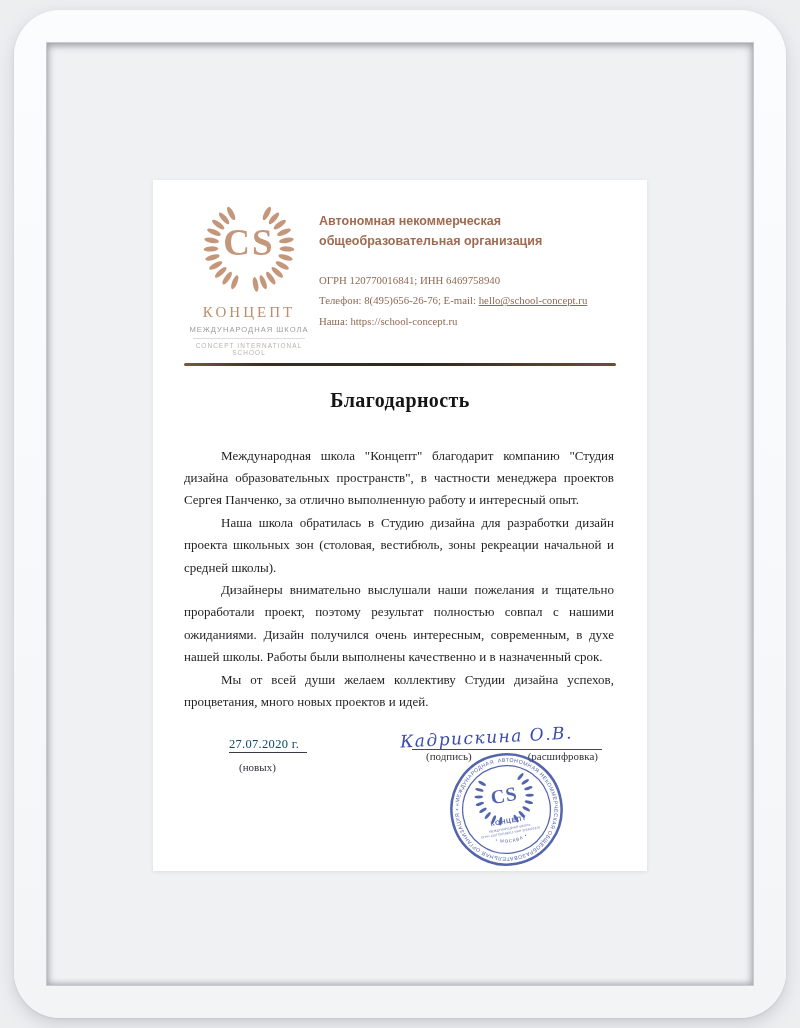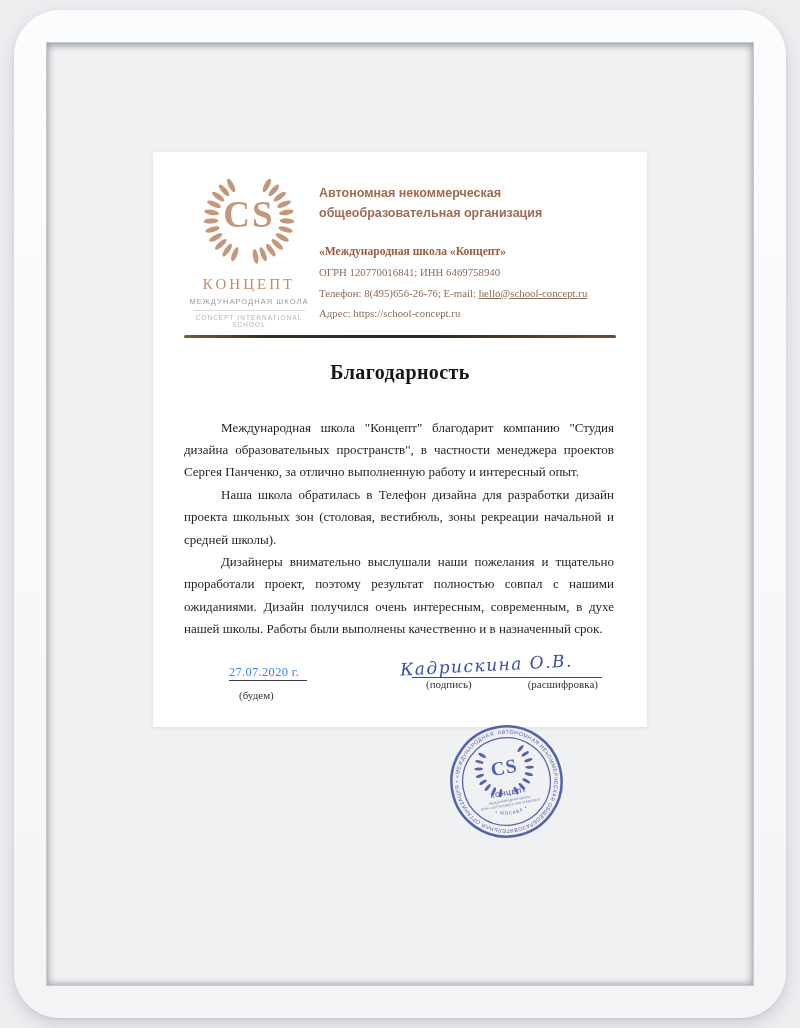--- a/index.html
+++ b/index.html
@@ -20,21 +20,21 @@
     background:#f0f1f3;
     border:1px solid #c6cacd;
     box-shadow:
       inset 0 4px 6px rgba(96,102,108,.38),
       inset 4px 0 6px rgba(96,102,108,.16),
       inset -4px 0 6px rgba(96,102,108,.16),
       inset 0 -3px 5px rgba(96,102,108,.20);
   }
   
   .document{
-    position:absolute;left:50%;top:109px;width:494px;height:575px;
+    position:absolute;left:50%;top:137px;width:494px;height:691px;
     margin-left:-247px;background:#ffffff;
     box-shadow:0 1px 4px rgba(60,65,70,.10);
   }
   
   .letterhead{display:flex;padding:24px 26px 0 30px;}
   .logo{width:132px;flex:none;text-align:center;color:#c4977b;}
   .logo-emblem{position:relative;width:122px;height:96px;margin:0 auto;}
   .logo-cs{
     position:absolute;left:0;right:0;top:20px;
     font-family:"Liberation Serif",serif;font-size:37px;font-weight:bold;
@@ -60,21 +60,21 @@
   
   .title{
     margin:23px 0 0;text-align:center;
     font-size:20px;font-weight:bold;letter-spacing:.4px;color:#151515;
   }
   .body-text{margin:33px 33px 0 31px;text-align:justify;font-size:13px;line-height:22.4px;color:#1f1f22;}
   .body-text p{margin:0;text-indent:37px;}
   
   .footer{position:relative;margin:19px 45px 0 76px;height:110px;}
   .date-block{position:absolute;left:0;top:2px;}
-  .date{font-size:12.5px;color:#3b82f6;border-bottom:1px solid #3c3c44;padding:0 8px 1px 0;letter-spacing:.3px;}
+  .date{font-size:12.5px;color:#0c4a6e;border-bottom:1px solid #3c3c44;padding:0 8px 1px 0;letter-spacing:.3px;}
   .date-label{font-size:11px;color:#33333a;margin:9px 0 0 10px;}
   .sign-block{position:absolute;left:183px;top:0;width:190px;}
   .sign-line{height:17px;border-bottom:1.2px solid #46465a;position:relative;}
   .signature{
     position:absolute;left:-12px;top:-7px;width:250px;
     font-family:"DejaVu Serif",serif;font-style:italic;
     font-size:17px;color:#3a4cab;letter-spacing:1.5px;
     transform:rotate(-3deg);white-space:nowrap;
   }
   .sign-labels{display:flex;justify-content:space-between;font-size:11px;color:#33333a;padding:0 4px 0 14px;}
@@ -130,42 +130,42 @@
           </div>
           <div class="logo-name">КОНЦЕПТ</div>
           <div class="logo-sub">МЕЖДУНАРОДНАЯ ШКОЛА</div>
           <div class="logo-rule"></div>
           <div class="logo-sub-en">CONCEPT INTERNATIONAL SCHOOL</div>
         </div>
 
         <div class="lh-text">
           <p class="lh-org">Автономная некоммерческая общеобразовательная организация</p>
           <div class="lh-lines">
-            <div class="lh-school">«Международная школа «Концепт»</div>
             <div>ОГРН 120770016841; ИНН 6469758940</div>
             <div><span>Телефон: 8(495)656-26-76; E-mail: </span><span class="lh-link">hello@school-concept.ru</span></div>
-            <div><span>Адрес: </span><span>https://school-concept.ru</span></div>
+            <div><span>Наша: </span><span>https://school-concept.ru</span></div>
           </div>
         </div>
       </div>
 
       <div class="divider"></div>
 
       <h1 class="title">Благодарность</h1>
 
       <div class="body-text">
         <p>Международная школа "Концепт" благодарит компанию "Студия дизайна образовательных пространств", в частности менеджера проектов Сергея Панченко, за отлично выполненную работу и интересный опыт.</p>
-        <p>Наша школа обратилась в Телефон дизайна для разработки дизайн проекта школьных зон (столовая, вестибюль, зоны рекреации начальной и средней школы).</p>
+        <p>Наша школа обратилась в Студию дизайна для разработки дизайн проекта школьных зон (столовая, вестибюль, зоны рекреации начальной и средней школы).</p>
         <p>Дизайнеры внимательно выслушали наши пожелания и тщательно проработали проект, поэтому результат полностью совпал с нашими ожиданиями. Дизайн получился очень интересным, современным, в духе нашей школы. Работы были выполнены качественно и в назначенный срок.</p>
+        <p>Мы от всей души желаем коллективу Студии дизайна успехов, процветания, много новых проектов и идей.</p>
       </div>
 
       <div class="footer">
         <div class="date-block">
           <span class="date">27.07.2020 г.</span>
-          <div class="date-label">(будем)</div>
+          <div class="date-label">(новых)</div>
         </div>
         <div class="sign-block">
           <div class="sign-line">
             <span class="signature">Кадрискина О.В.</span>
           </div>
           <div class="sign-labels">
             <span>(подпись)</span>
             <span>(расшифровка)</span>
           </div>
         </div>

